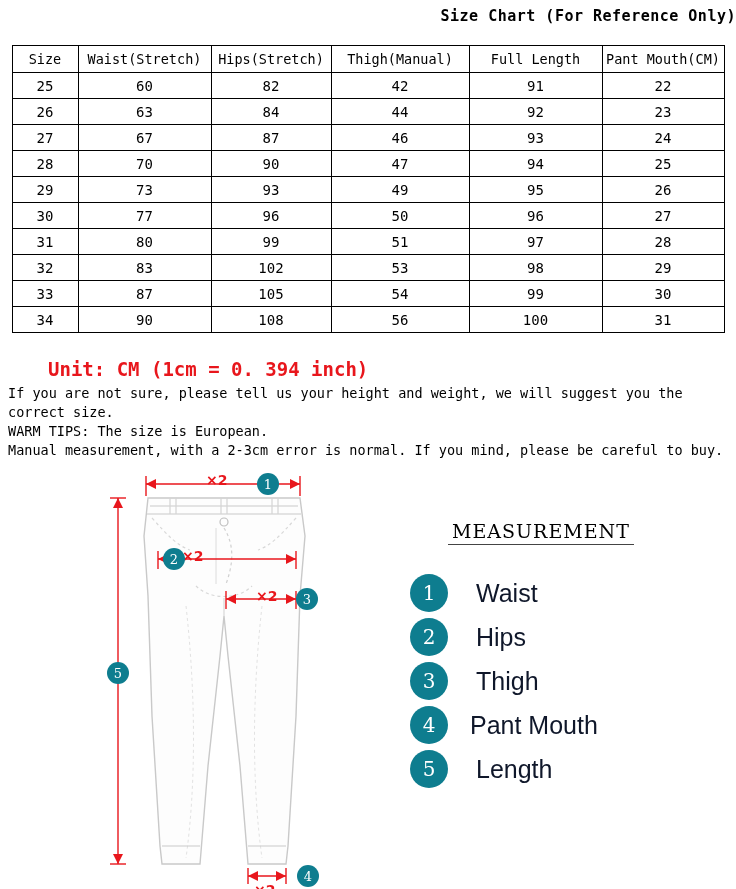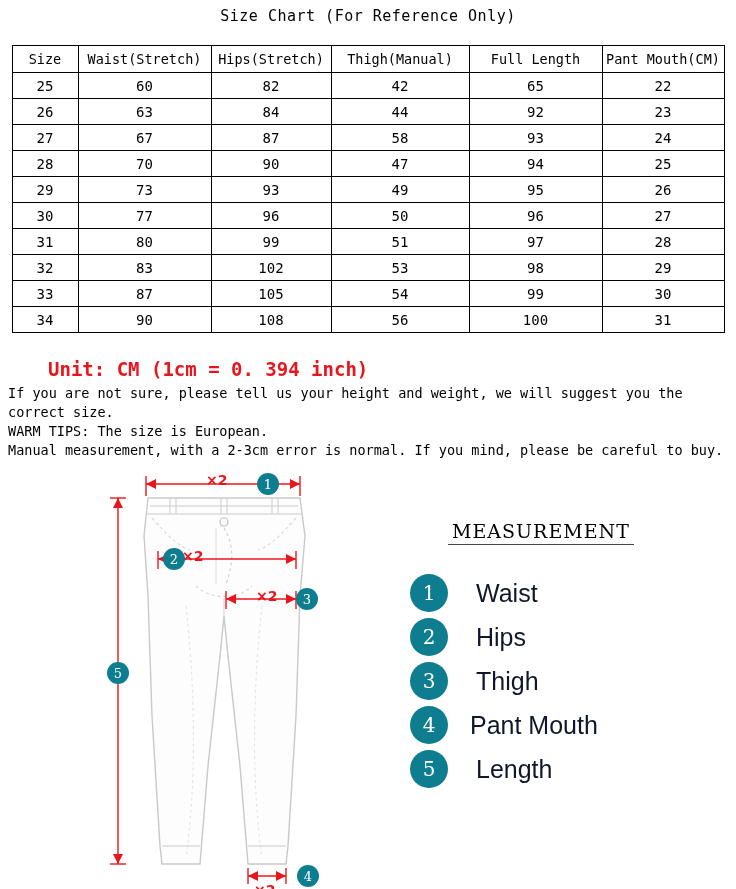--- a/index.html
+++ b/index.html
@@ -16,26 +16,27 @@
     overflow: hidden;
   }
   .page {
     width: 736px;
     height: 889px;
     position: relative;
   }
 
   
   .chart-title {
-    text-align: center;
+    text-align: right;
     font-family: "DejaVu Sans Mono", monospace;
     font-size: 15px;
     letter-spacing: 0.5px;
     padding-top: 7px;
     padding-bottom: 4px;
+    font-weight: bold;
   }
 
   
   table.size-table {
     border-collapse: collapse;
     width: 712px;
     margin: 16px auto;
     table-layout: fixed;
   }
   table.size-table td, table.size-table th {
@@ -180,36 +181,36 @@
         <th>Full Length</th>
         <th>Pant Mouth(CM)</th>
       </tr>
     </thead>
     <tbody>
       <tr>
         <td>25</td>
         <td>60</td>
         <td>82</td>
         <td>42</td>
-        <td>65</td>
+        <td>91</td>
         <td>22</td>
       </tr>
       <tr>
         <td>26</td>
         <td>63</td>
         <td>84</td>
         <td>44</td>
         <td>92</td>
         <td>23</td>
       </tr>
       <tr>
         <td>27</td>
         <td>67</td>
         <td>87</td>
-        <td>58</td>
+        <td>46</td>
         <td>93</td>
         <td>24</td>
       </tr>
       <tr>
         <td>28</td>
         <td>70</td>
         <td>90</td>
         <td>47</td>
         <td>94</td>
         <td>25</td>

